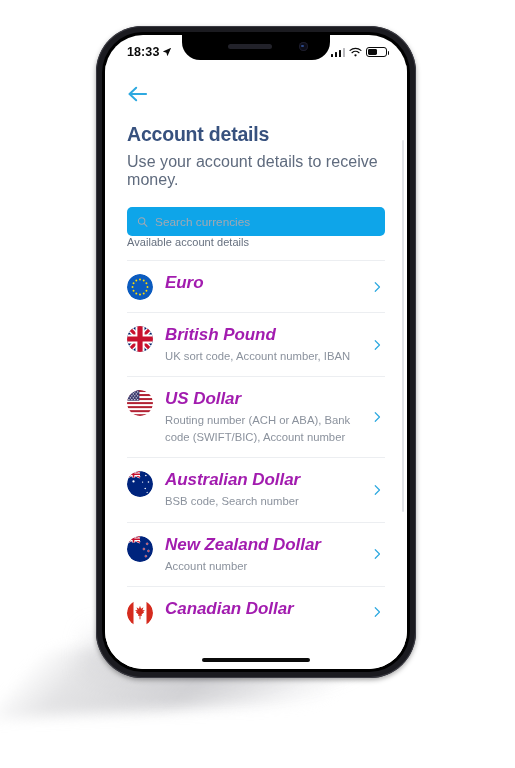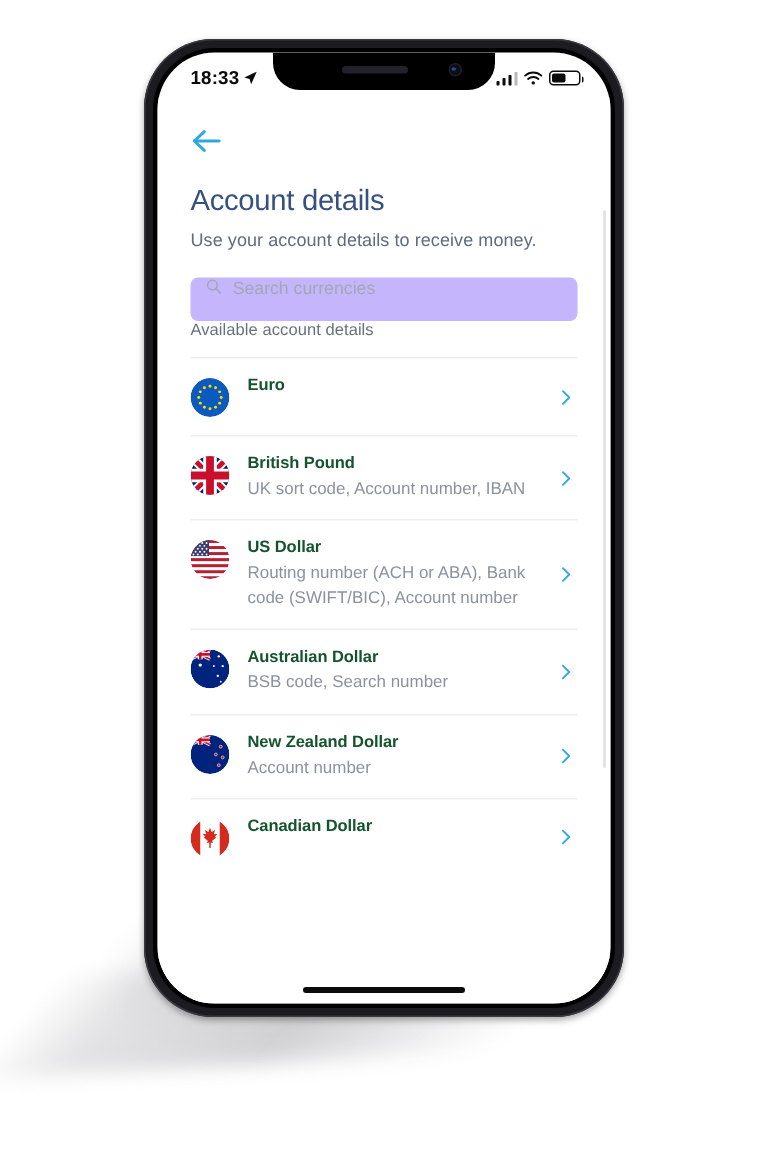--- a/index.html
+++ b/index.html
@@ -115,30 +115,30 @@
   .content{
     position:absolute; left:0; top:0; right:0; bottom:0;
     padding:0 22px;
   }
   .backbtn{
     margin-top:16px; width:26px; height:26px;
     display:flex; align-items:center; cursor:pointer;
   }
   .page-title{
     margin-top:16px;
-    font-size:19.5px; font-weight:normal; color:#37517e;
+    font-size:19.5px; font-weight:bold; color:#37517e;
     letter-spacing:-.2px;
   }
   .page-sub{
-    margin-top:7px; font-size:12px; color:#5f6b7e; letter-spacing:.05px;
+    margin-top:7px; font-size:16px; color:#5f6b7e; letter-spacing:.05px;
   }
   .search{
     margin-top:18px; height:29px;
-    background:#c4b5fd; border-radius:5px;
-    display:flex; align-items:flex-start; gap:7px; padding:0 10px;
+    background:#0ea5e9; border-radius:5px;
+    display:flex; align-items:center; gap:7px; padding:0 10px;
     cursor:text;
   }
   .search input{
     border:none; outline:none; background:transparent;
     font-family:"Liberation Sans", sans-serif;
     font-size:11.8px; color:#3c4858; width:100%;
   }
   .search input::placeholder{ color:#a2a8b2; }
 
   .section-label{
@@ -148,21 +148,21 @@
   .list{ margin-top:12px; }
   .row{
     display:flex; align-items:flex-start; gap:12px;
     padding:12px 0 12px 0;
     border-top:1px solid #eceef1;
     position:relative; cursor:pointer;
   }
   .row .flag{ flex:0 0 auto; margin-top:1px; }
   .row-text{ flex:1 1 auto; padding-right:18px; }
   .row-title{
-    font-size:11px; font-weight:bold; color:#14532d; letter-spacing:-.05px;
+    font-size:17px; font-weight:bold; color:#a21caf; letter-spacing:-.05px;font-style:italic;
   }
   .row-sub{
     margin-top:3px; font-size:11.3px; color:#8b929d; line-height:1.45;
   }
   .chev{
     position:absolute; right:2px; top:50%; transform:translateY(-50%);
     width:12px; height:12px;
   }
 
   

